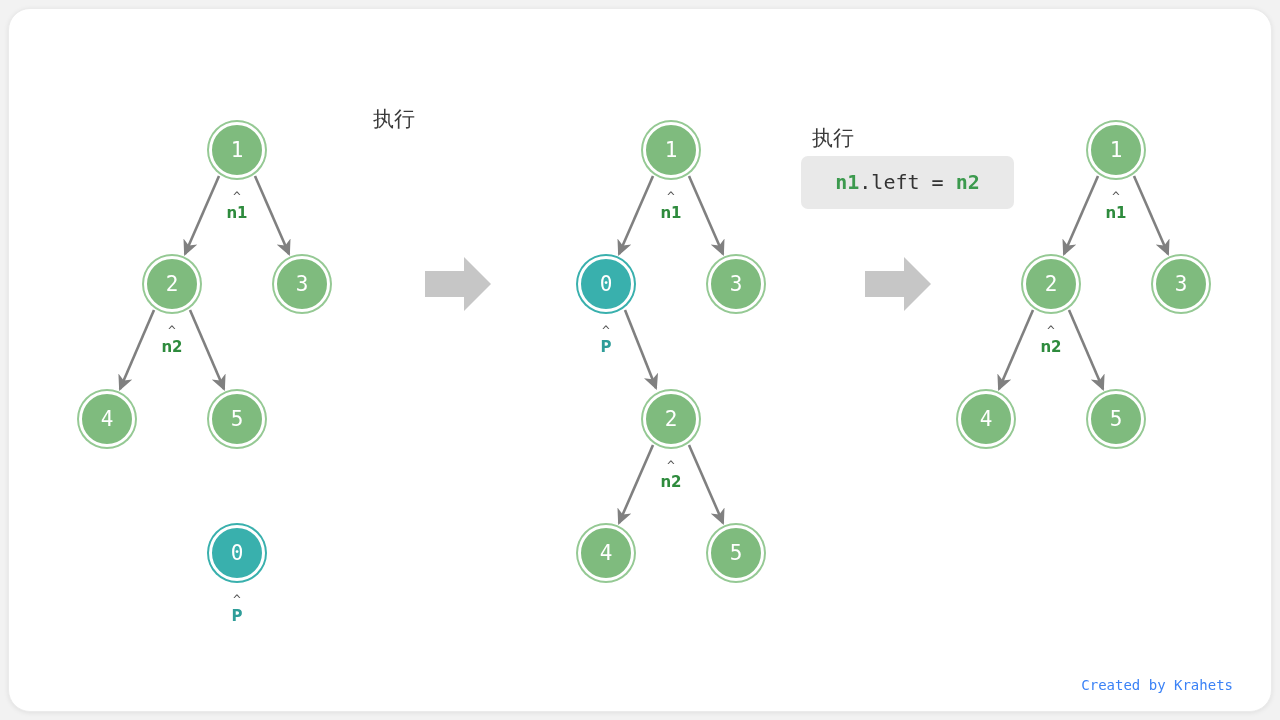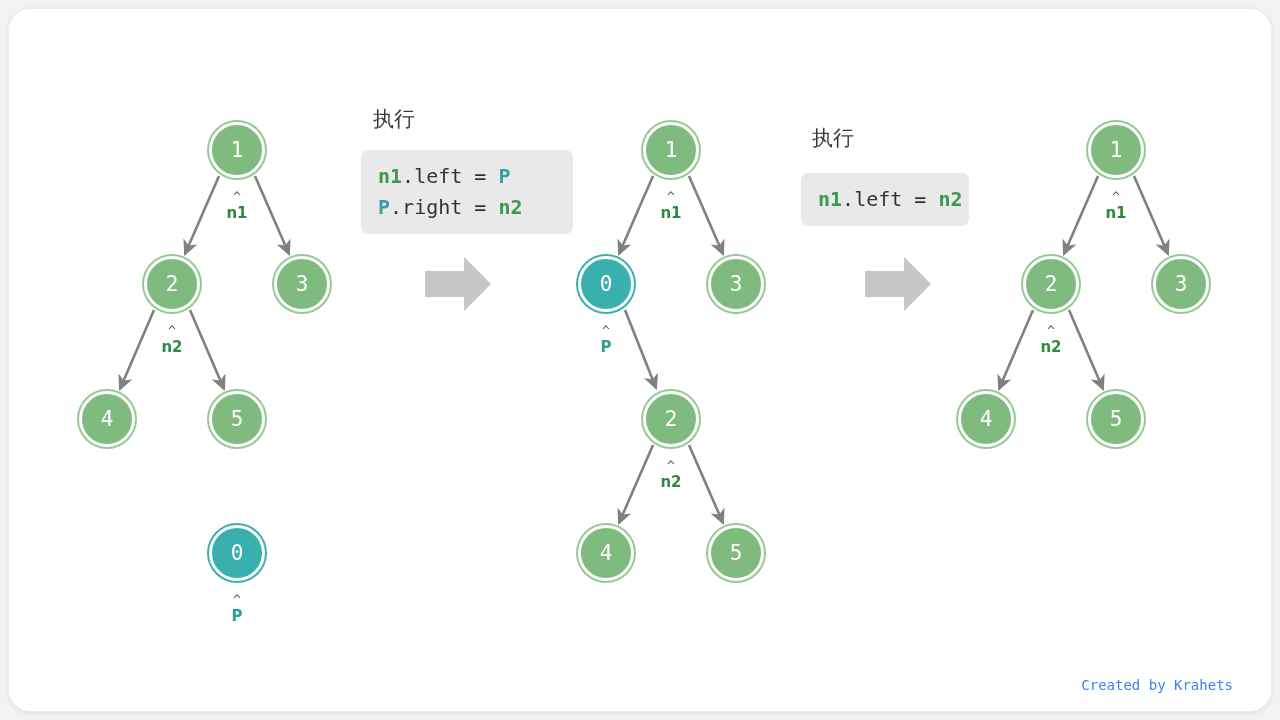--- a/index.html
+++ b/index.html
@@ -171,22 +171,20 @@
     <div class="ptr green" style="left:163px;top:315px;">
       <span class="caret">^</span>
       <span class="name">n2</span>
     </div>
     <div class="ptr teal" style="left:228px;top:584px;">
       <span class="caret">^</span>
       <span class="name">P</span>
     </div>
 
     <div class="caption" style="left:364px;top:100px;">执行</div>
-    <div class="codebox" style="left:352px;top:141px;width:212px;"><span class="v">n1</span><span>.left = </span><span class="p">P</span>
-<span class="p">P</span><span>.right = </span><span class="v">n2</span></div>
 
     <div class="node green" style="left:662px;top:141px;">1</div>
     <div class="node teal" style="left:597px;top:275px;">0</div>
     <div class="node green" style="left:727px;top:275px;">3</div>
     <div class="node green" style="left:662px;top:410px;">2</div>
     <div class="node green" style="left:597px;top:544px;">4</div>
     <div class="node green" style="left:727px;top:544px;">5</div>
 
     <div class="ptr green" style="left:662px;top:181px;">
       <span class="caret">^</span>
@@ -195,21 +193,21 @@
     <div class="ptr teal" style="left:597px;top:315px;">
       <span class="caret">^</span>
       <span class="name">P</span>
     </div>
     <div class="ptr green" style="left:662px;top:450px;">
       <span class="caret">^</span>
       <span class="name">n2</span>
     </div>
 
     <div class="caption" style="left:803px;top:119px;">执行</div>
-    <div class="codebox" style="left:792px;top:164px;width:168px;"><span class="v">n1</span><span>.left = </span><span class="v">n2</span></div>
+    <div class="codebox" style="left:792px;top:147px;width:213px;text-align:center;"><span class="v">n1</span><span>.left = </span><span class="v">n2</span></div>
 
     <div class="node green" style="left:1107px;top:141px;">1</div>
     <div class="node green" style="left:1042px;top:275px;">2</div>
     <div class="node green" style="left:1172px;top:275px;">3</div>
     <div class="node green" style="left:977px;top:410px;">4</div>
     <div class="node green" style="left:1107px;top:410px;">5</div>
 
     <div class="ptr green" style="left:1107px;top:181px;">
       <span class="caret">^</span>
       <span class="name">n1</span>

